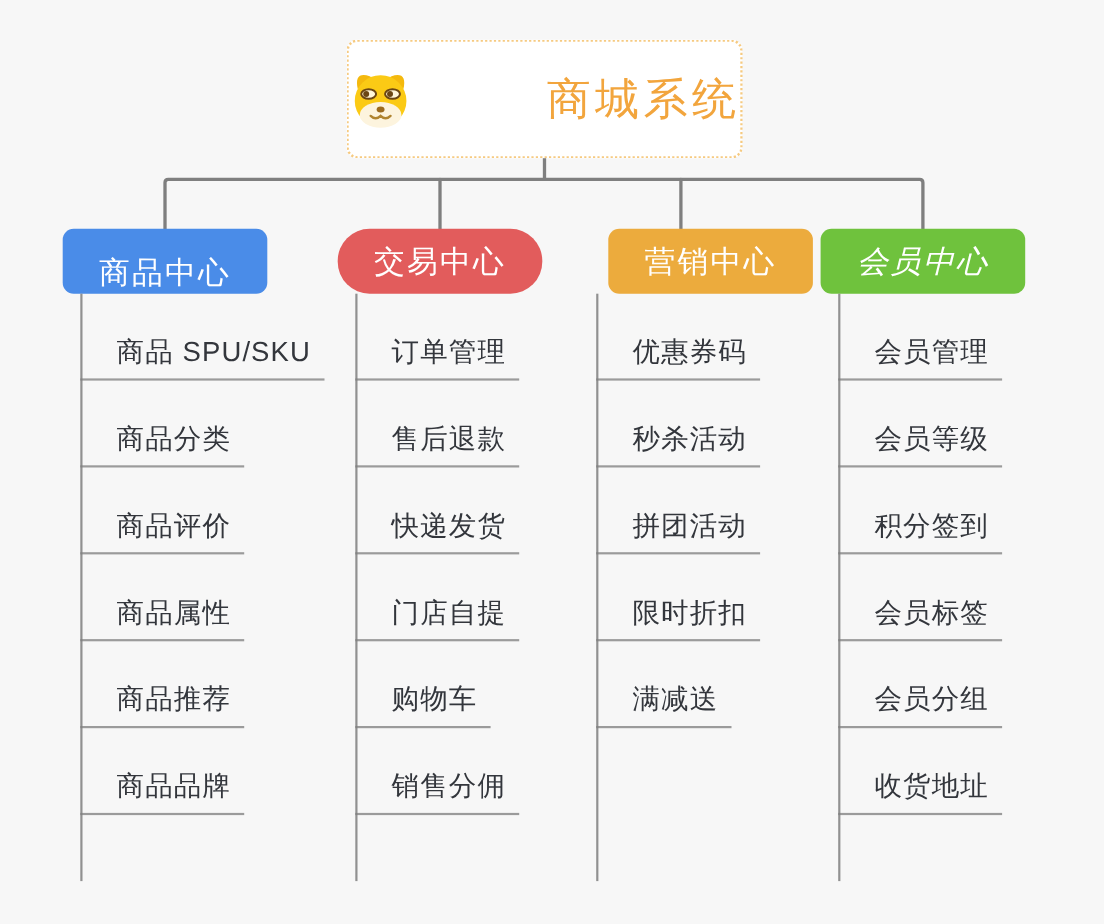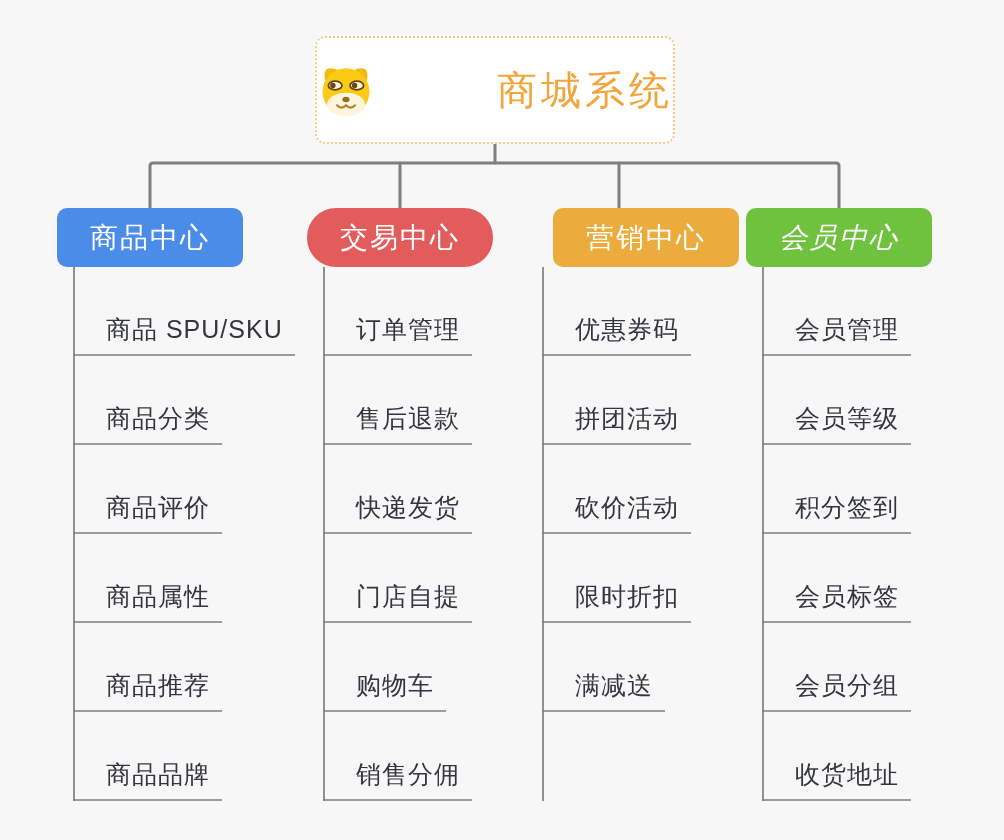--- a/index.html
+++ b/index.html
@@ -73,21 +73,21 @@
   .c1{left:323px;}
   .c2{left:542px;}
   .c3{left:762px;}
   .col .vline{
     position:absolute;
     left:0;top:0;width:2px;height:534px;
     background:var(--connector);
     opacity:.85;
   }
   .item{
-    height:89px;
+    height:79px;
     display:flex;
     align-items:flex-end;
   }
   .item .label{
     display:inline-block;
     padding:0 12px 8px 33px;
     border-bottom:2px solid var(--underline);
     font-size:25px;
     letter-spacing:1px;
     color:var(--item-text);
@@ -116,21 +116,21 @@
       <ellipse cx="20" cy="26" rx="7.5" ry="4.8" fill="#fff6d9" stroke="#6b4613" stroke-width="2"></ellipse>
       <ellipse cx="44" cy="26" rx="7.5" ry="4.8" fill="#fff6d9" stroke="#6b4613" stroke-width="2"></ellipse>
       <circle cx="17.5" cy="26" r="3" fill="#6b4613"></circle>
       <circle cx="41.5" cy="26" r="3" fill="#6b4613"></circle>
       <ellipse cx="32" cy="41.5" rx="4" ry="3" fill="#9c6b1f"></ellipse>
       <path d="M22 48 Q27 53 32 48 Q37 53 42 48" stroke="#b08430" stroke-width="2.4" fill="none" stroke-linecap="round"></path>
     </svg>
     <span class="root-label">商城系统</span>
   </div>
 
-  <div class="branch b0" style="background-color: rgb(74, 140, 232);">
+  <div class="branch b0" style="background-color: rgb(74, 140, 232); align-items: flex-end;">
     <span class="branch-label">商品中心</span>
   </div>
   <div class="branch b1" style="background-color: rgb(226, 92, 92); border-radius: 29px;">
     <span class="branch-label">交易中心</span>
   </div>
   <div class="branch b2" style="background-color: rgb(236, 171, 61); margin-left: 27px;">
     <span class="branch-label">营销中心</span>
   </div>
   <div class="branch b3" style="background-color: rgb(111, 194, 61); font-style: italic;">
     <span class="branch-label">会员中心</span>
@@ -179,26 +179,26 @@
         <span class="label">销售分佣</span>
       </div>
   </div>
 
   <div class="col c2">
     <div class="vline"></div>
     <div class="item">
         <span class="label">优惠券码</span>
       </div>
     <div class="item">
+        <span class="label">秒杀活动</span>
+      </div>
+    <div class="item">
         <span class="label">拼团活动</span>
       </div>
     <div class="item">
-        <span class="label">砍价活动</span>
-      </div>
-    <div class="item">
         <span class="label">限时折扣</span>
       </div>
     <div class="item">
         <span class="label">满减送</span>
       </div>
   </div>
 
   <div class="col c3">
     <div class="vline"></div>
     <div class="item">

